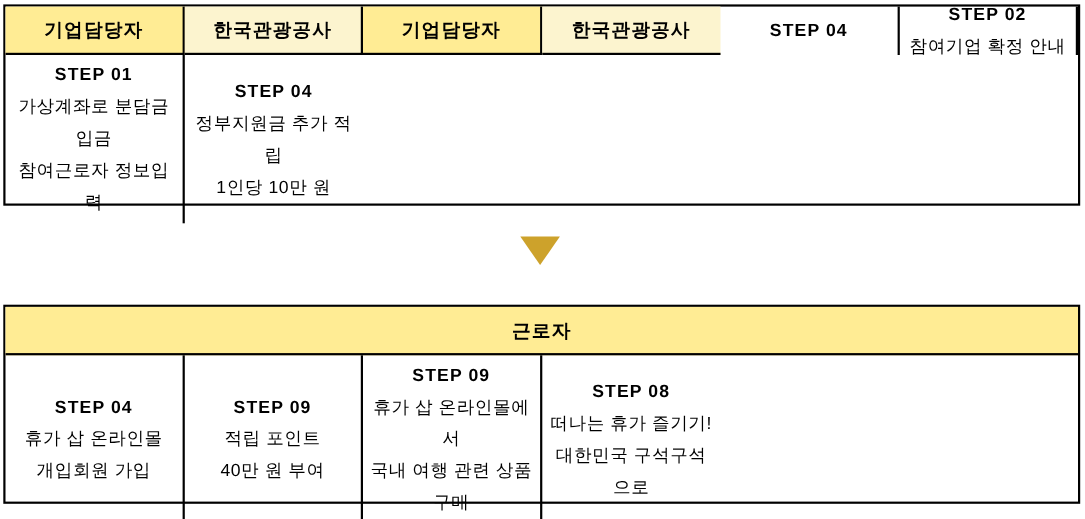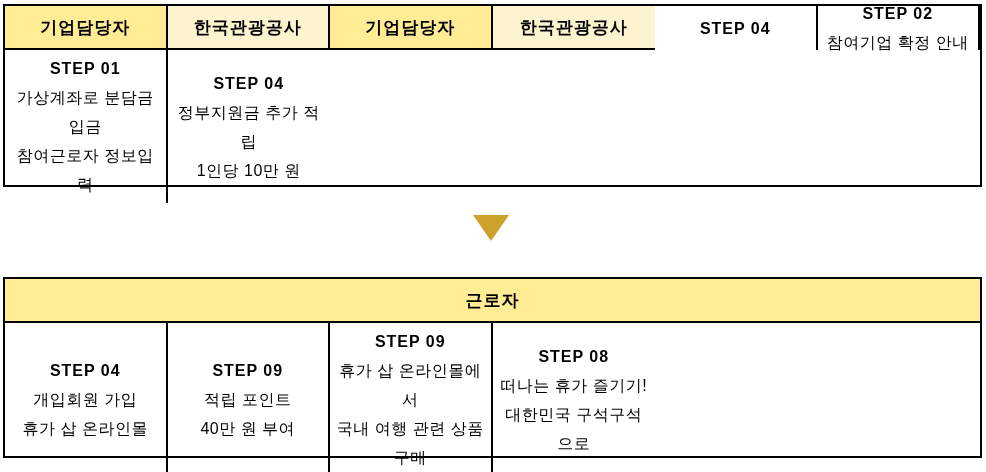--- a/index.html
+++ b/index.html
@@ -111,22 +111,22 @@
     </div>
   </div>
 
   <div class="down-arrow" style="border-top-color: rgb(205, 162, 43);"></div>
 
   <div class="ptable bottom">
     <div class="hcell span-all" style="background-color: rgb(255, 236, 148);">근로자</div>
 
     <div class="bcell br">
       <div class="step">STEP 04</div>
+      <div class="line">휴가 삽 온라인몰</div>
       <div class="line">개입회원 가입</div>
-      <div class="line">휴가 삽 온라인몰</div>
     </div>
     <div class="bcell br">
       <div class="step">STEP 09</div>
       <div class="line">적립 포인트</div>
       <div class="line">40만 원 부여</div>
     </div>
     <div class="bcell br">
       <div class="step">STEP 09</div>
       <div class="line">휴가 삽 온라인몰에서</div>
       <div class="line">국내 여행 관련 상품 구매</div>

